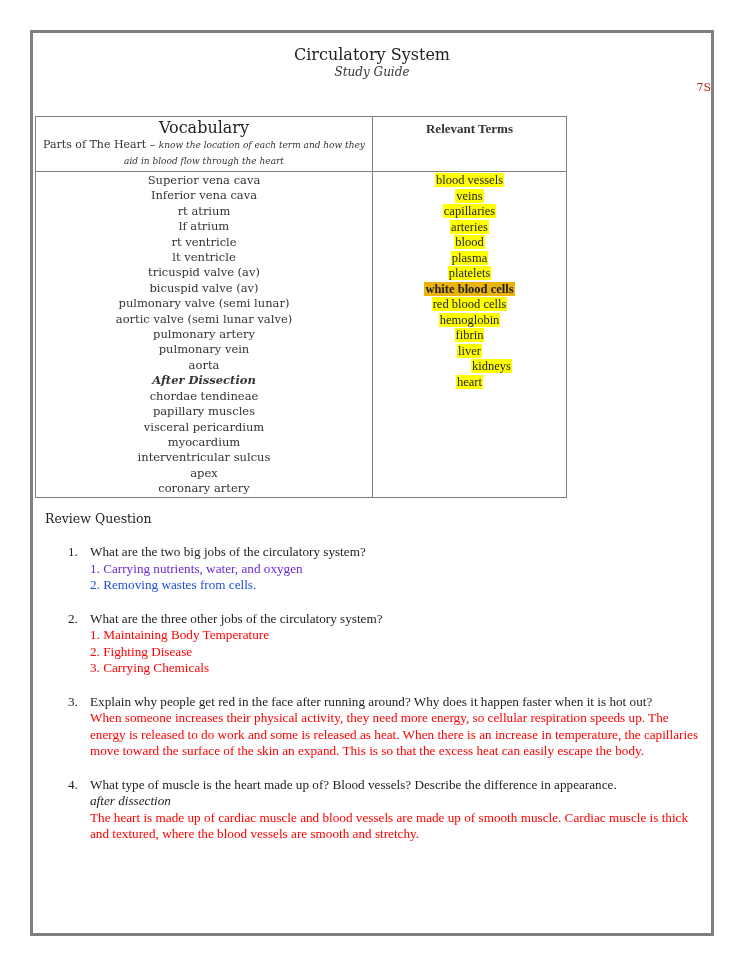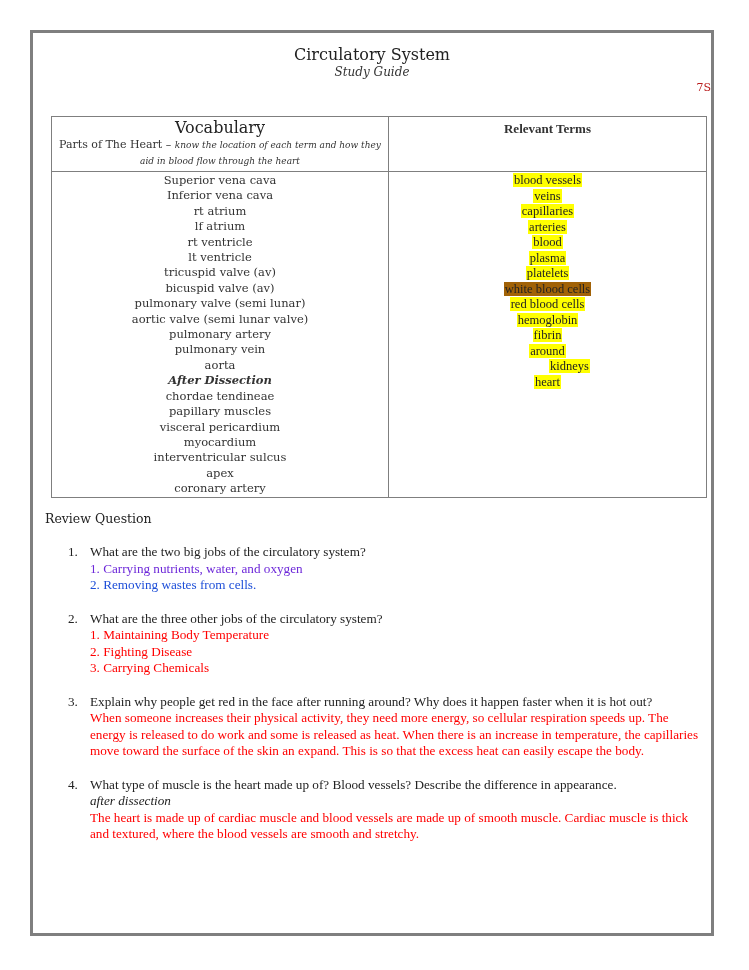--- a/index.html
+++ b/index.html
@@ -6,21 +6,21 @@
     body { width: 749px; height: 970px; position: relative; overflow: hidden; }
     .page {
       position: absolute; left: 30px; top: 30px; width: 684px; height: 906px;
       border: 3px solid #7f7f7f; box-sizing: border-box; background: #fff;
     }
     .header { text-align: center; margin-top: 12px; color: #222; font-family: "DejaVu Serif", serif; }
     .title { font-size: 16px; line-height: 20px; }
     .subtitle { font-size: 12px; font-style: italic; line-height: 15px; color: #333; }
     .grade { font-size: 11px; line-height: 15px; color: #b91c1c; text-align: right; }
     table.vocab {
-      position: absolute; left: 18px; top: 83px; width: 656px; border-collapse: collapse;
+      position: absolute; left: 2px; top: 83px; width: 532px; border-collapse: collapse;
       font-family: "DejaVu Serif", serif;
     }
     table.vocab td { border: 1px solid #7f7f7f; vertical-align: top; padding: 0; }
     .col-left { width: 336px; text-align: center; }
     .col-right { text-align: center; }
     .vocab-title { font-size: 16px; line-height: 18px; color: #222; margin-top: 2px; }
     .vocab-sub { font-size: 11px; line-height: 15px; color: #333; padding: 0 6px 2px; }
     .vocab-sub .note { font-style: italic; font-size: 9px; }
     .rel-title { font-family: "Liberation Serif", serif; font-weight: bold; font-size: 13px; color: #333; margin-top: 4px; }
     .term-list { font-size: 11.5px; line-height: 15.4px; color: #333; padding-top: 1px; }
@@ -88,25 +88,25 @@
       </td>
       <td class="col-right">
         <div class="rel-list" id="rel-list">
               <div><span style="background: rgb(255, 255, 0);">blood vessels</span></div>
               <div><span style="background: rgb(255, 255, 0);">veins</span></div>
               <div><span style="background: rgb(255, 255, 0);">capillaries</span></div>
               <div><span style="background: rgb(255, 255, 0);">arteries</span></div>
               <div><span style="background: rgb(255, 255, 0); margin-top: 28px;">blood</span></div>
               <div><span style="background: rgb(255, 255, 0);">plasma</span></div>
               <div><span style="background: rgb(255, 255, 0);">platelets</span></div>
-              <div><span style="background: #a16207;">white blood cells</span></div>
+              <div><span style="background: #eab308; font-weight: bold;">white blood cells</span></div>
               <div><span style="background: rgb(255, 255, 0);">red blood cells</span></div>
               <div><span style="background: rgb(255, 255, 0);">hemoglobin</span></div>
               <div><span style="background: rgb(255, 255, 0);">fibrin</span></div>
-              <div><span style="background: rgb(255, 255, 0);">around</span></div>
+              <div><span style="background: rgb(255, 255, 0);">liver</span></div>
               <div><span style="background: rgb(255, 255, 0); margin-left: 44px;">kidneys</span></div>
               <div><span style="background: rgb(255, 255, 0);">heart</span></div>
             </div>
       </td>
     </tr>
   </tbody>
     </table>
 
   <div class="review">
     <div class="review-title">Review Question</div>

